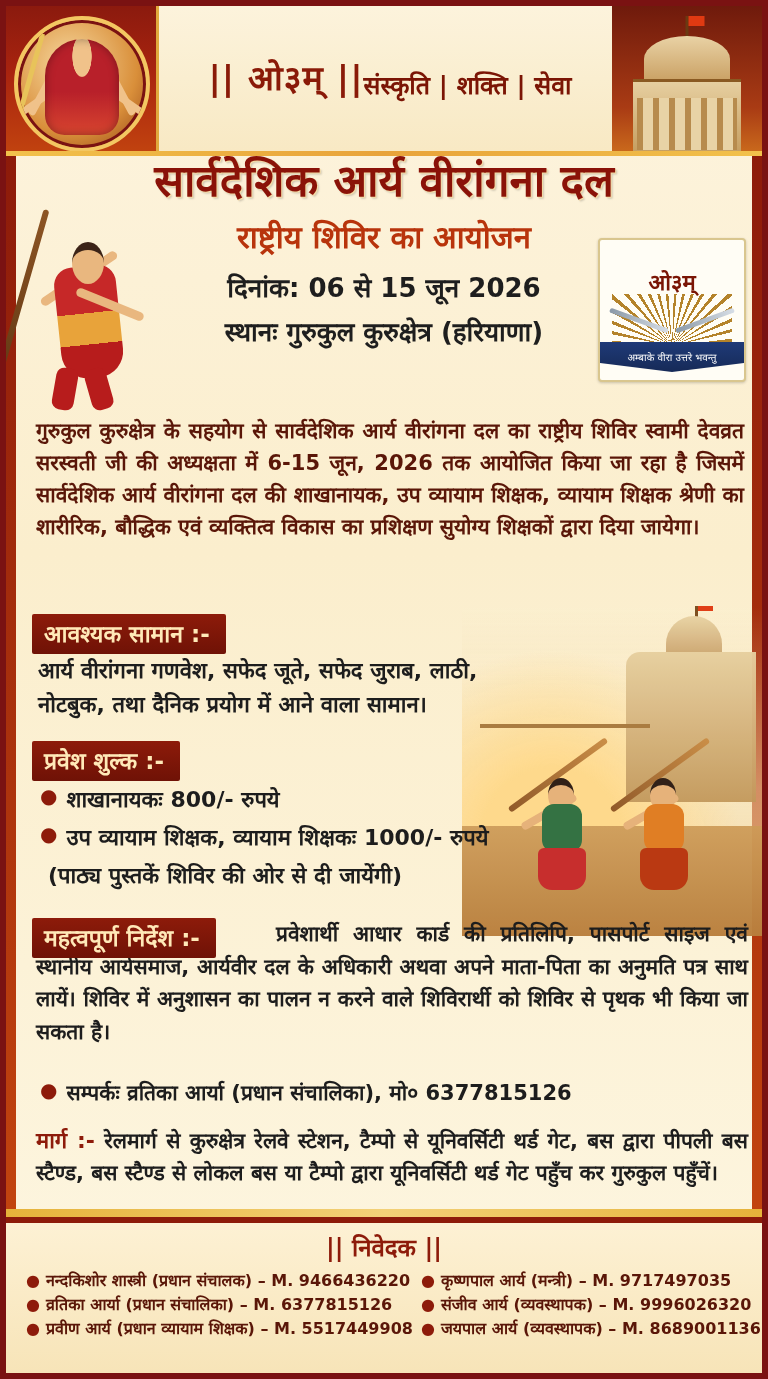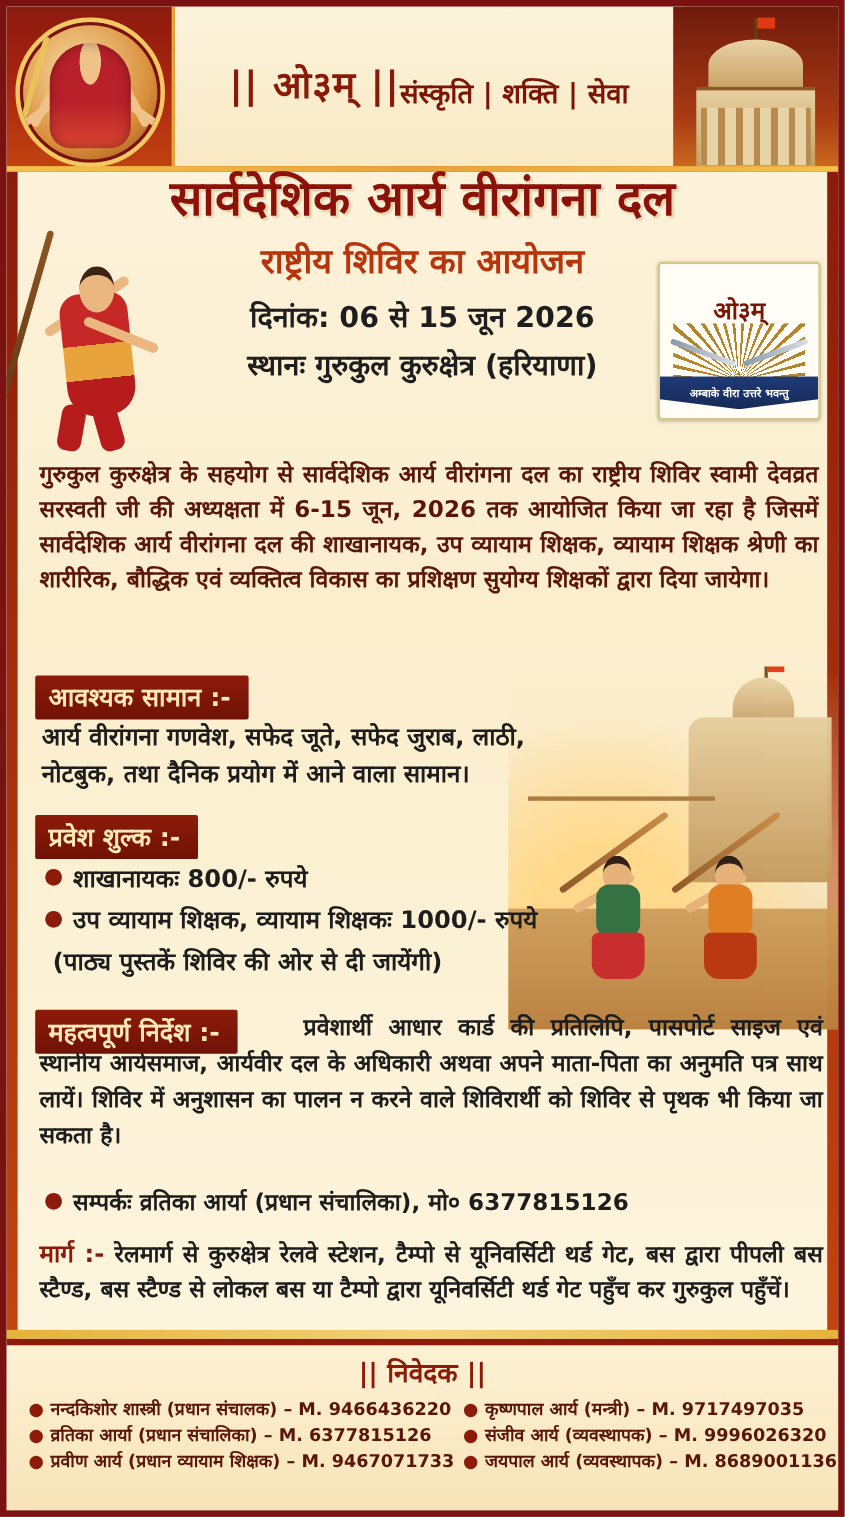--- a/index.html
+++ b/index.html
@@ -143,21 +143,21 @@
   }
   .logo-badge .sword.s1{left:8px;transform:rotate(20deg);}
   .logo-badge .sword.s2{right:8px;transform:rotate(-20deg);}
   .logo-badge .ribbon{
     position:absolute;left:0;right:0;bottom:8px;height:30px;
     background:linear-gradient(180deg,#1f3a78,#162a57);
     display:flex;align-items:center;justify-content:center;
     clip-path:polygon(0 0,100% 0,100% 70%,50% 100%,0 70%);
   }
   .logo-badge .ribbon span{
-    color:#fff;font-family:"DejaVu Sans", sans-serif;font-size:10px;font-weight:bold;
+    color:#fff;font-family:"DejaVu Sans", sans-serif;font-size:10px;font-weight:normal;
   }
   
   .warrior{
     position:absolute;left:4px;top:190px;width:170px;height:210px;
   }
   .warrior .body{
     position:absolute;left:48px;top:70px;width:62px;height:112px;
     background:linear-gradient(180deg,#c62828 0 42%,#e8a33a 42% 70%,#b71c1c 70%);
     border-radius:18px 18px 26px 26px;
     transform:rotate(-6deg);
@@ -451,21 +451,21 @@
       <div class="ncell">
         <span class="d">●</span>
         <span>व्रतिका आर्या (प्रधान संचालिका) – M. 6377815126</span>
       </div>
       <div class="ncell">
         <span class="d">●</span>
         <span>संजीव आर्य (व्यवस्थापक) – M. 9996026320</span>
       </div>
       <div class="ncell">
         <span class="d">●</span>
-        <span>प्रवीण आर्य (प्रधान व्यायाम शिक्षक) – M. 9467071733</span>
+        <span>प्रवीण आर्य (प्रधान व्यायाम शिक्षक) – M. 5517449908</span>
       </div>
       <div class="ncell">
         <span class="d">●</span>
         <span>जयपाल आर्य (व्यवस्थापक) – M. 8689001136</span>
       </div>
     </div>
   </div>
 
 </div>
 

